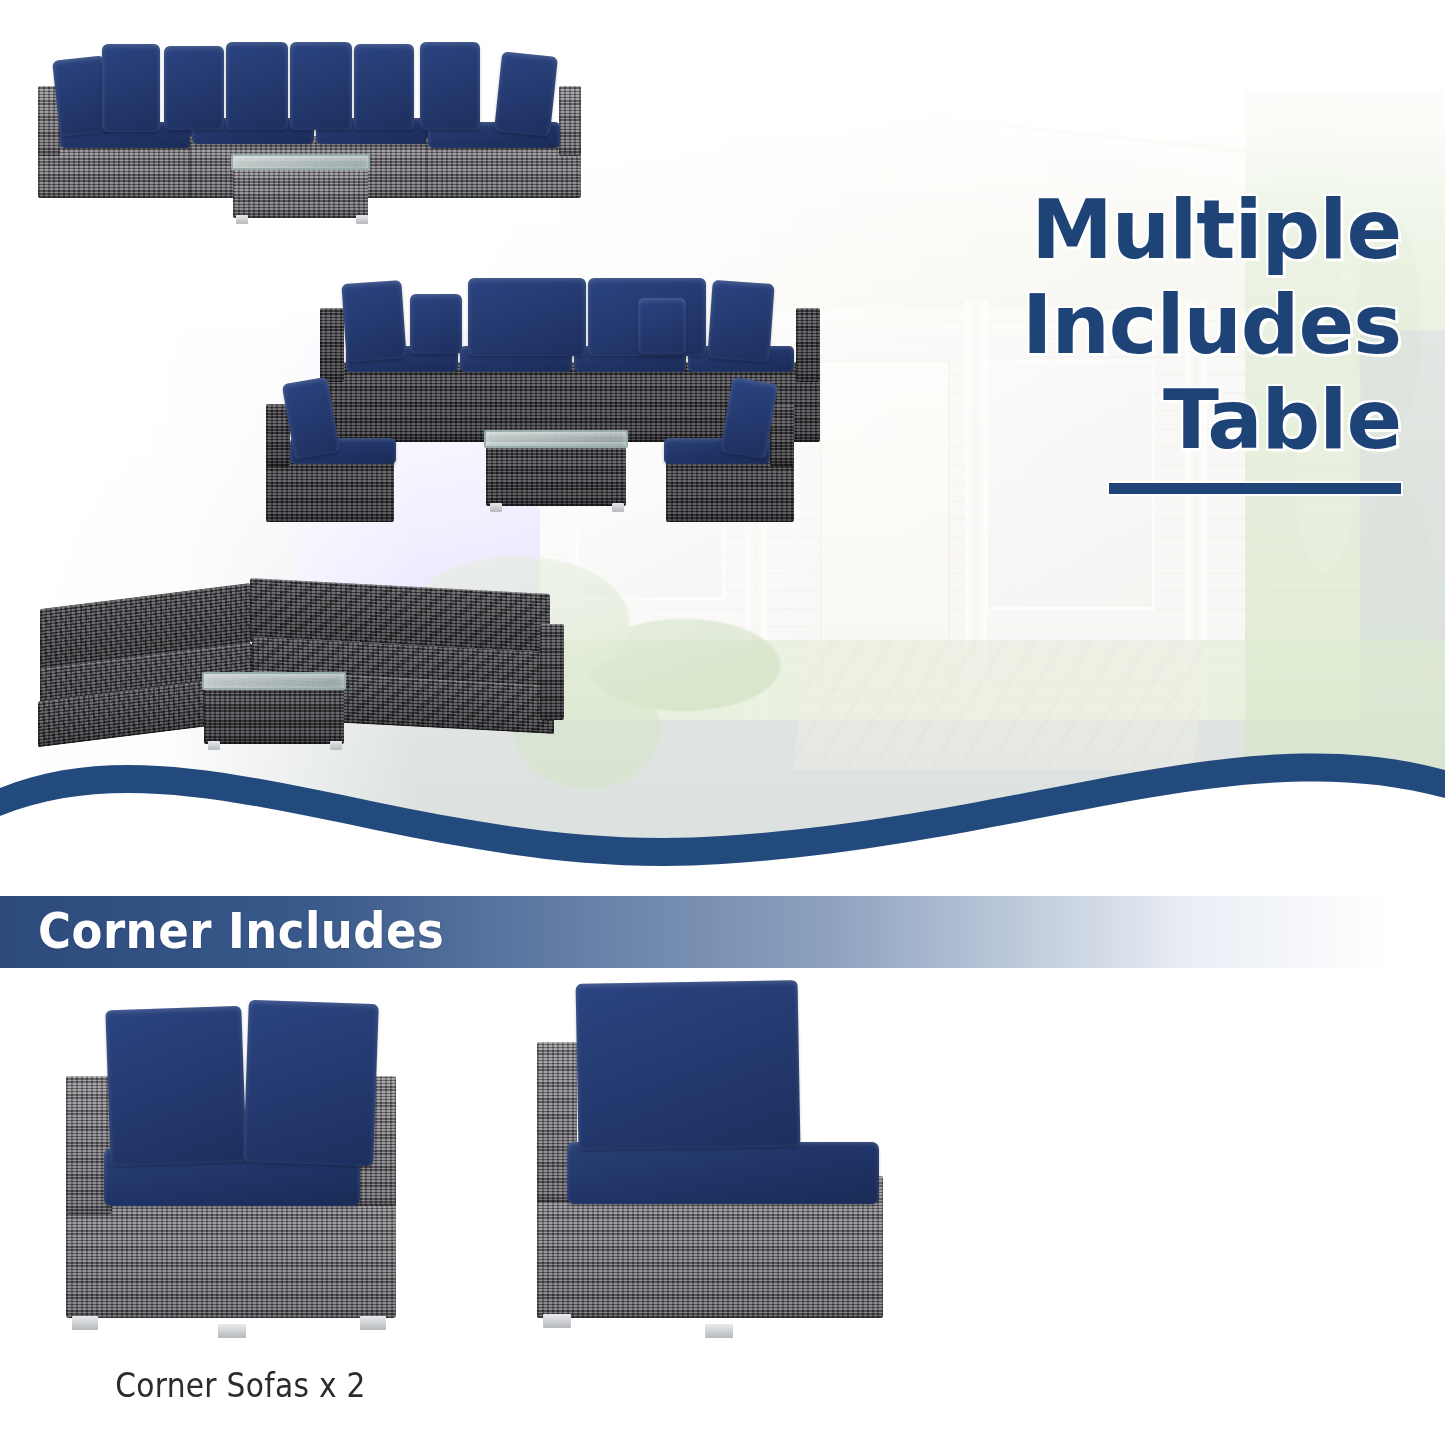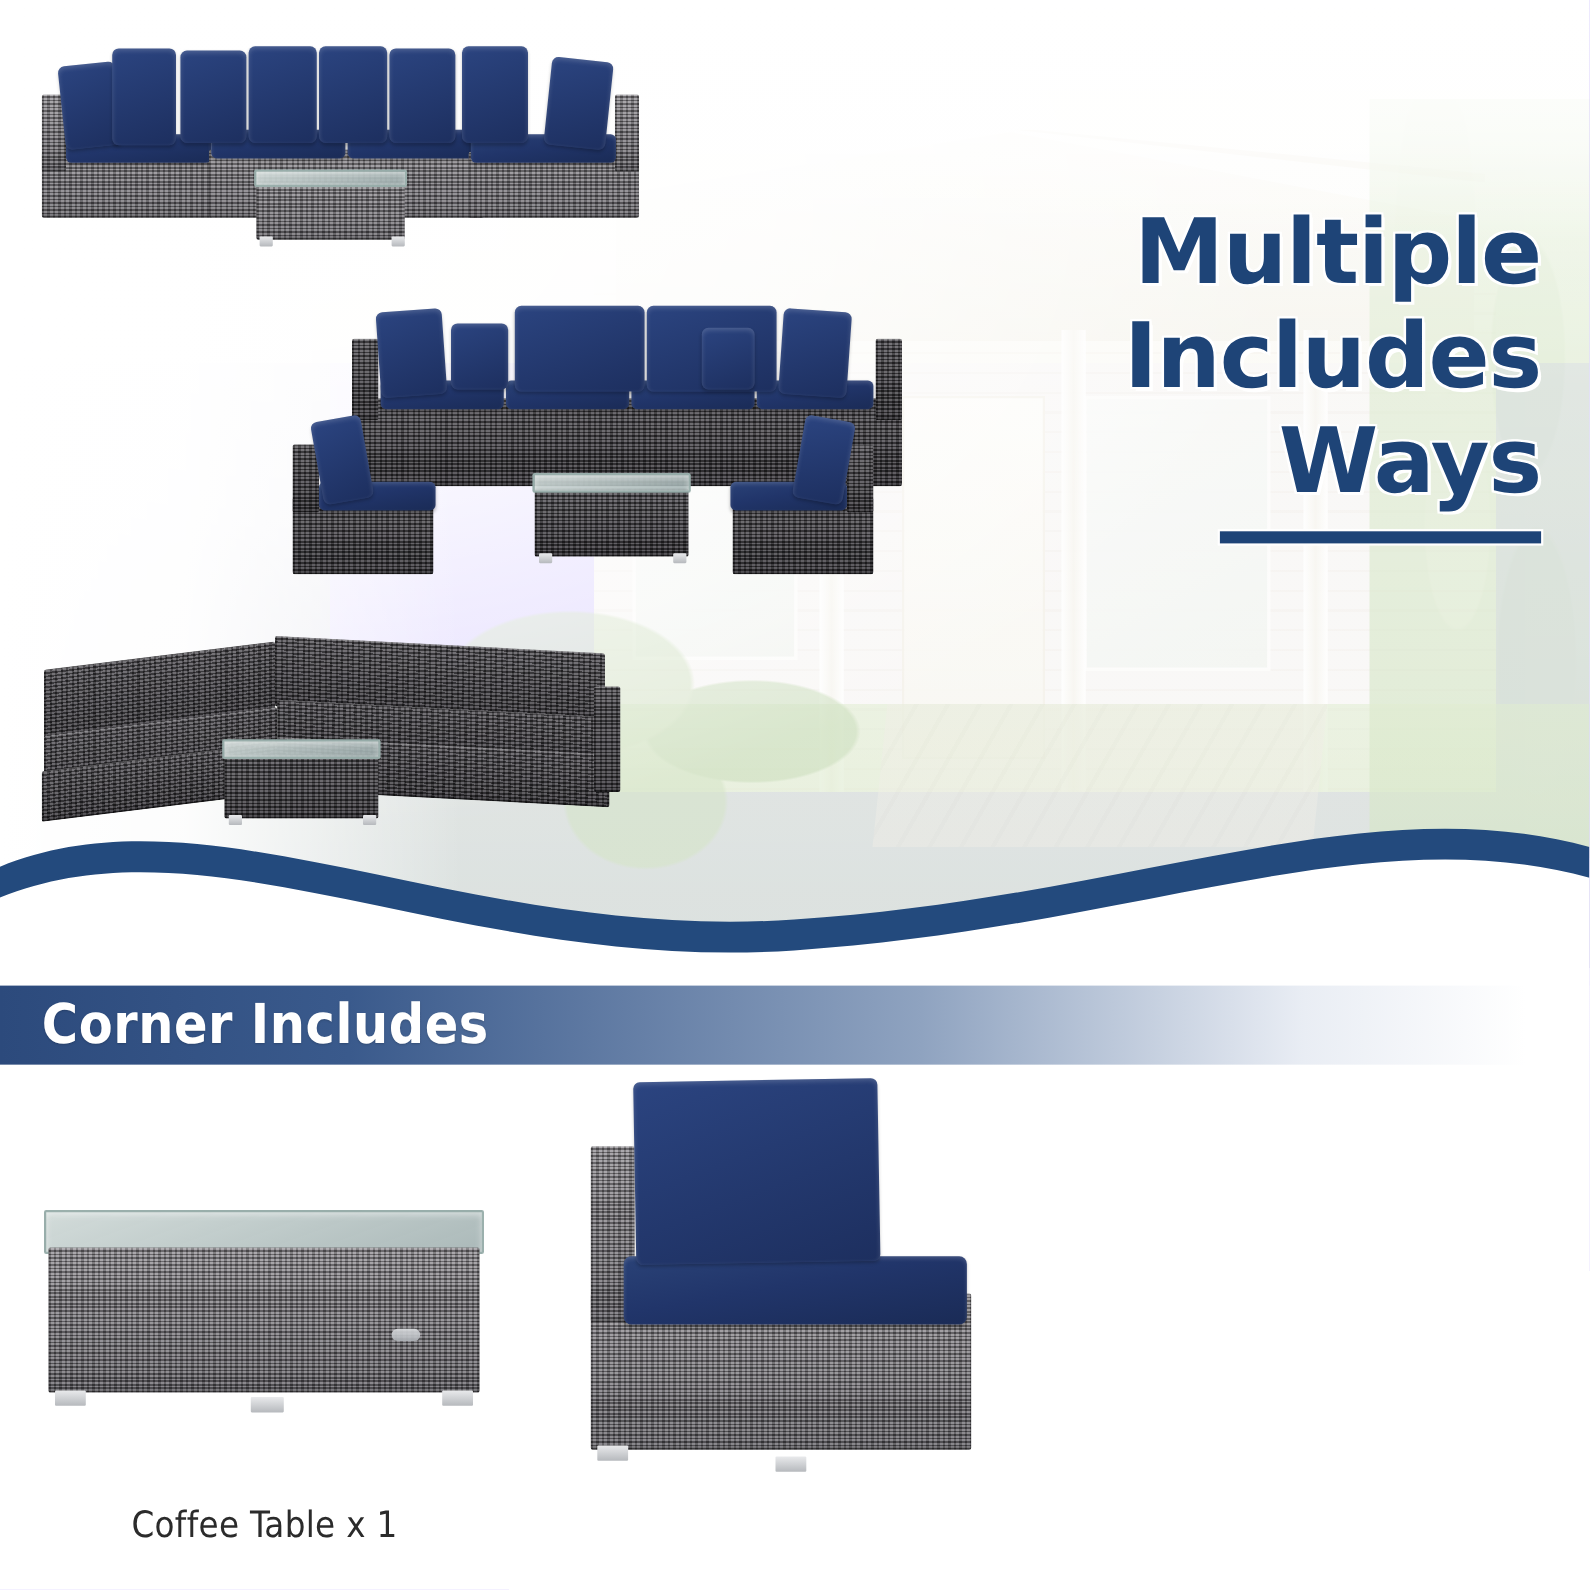--- a/index.html
+++ b/index.html
@@ -226,21 +226,21 @@
     <div class="bush-mid"></div>
     <div class="patio"></div>
     <div class="photo-wash"></div>
     <div class="photo-fade-left"></div>
     <div class="photo-fade-top"></div>
   </div>
 
   <div id="headline">
     <span class="hl-line">Multiple</span>
     <span class="hl-line">Includes</span>
-    <span class="hl-line">Ways</span>
+    <span class="hl-line">Table</span>
     <div class="hl-rule"></div>
   </div>
 
   <div class="set" style="left:28px; top:18px; width:560px; height:200px;">
 
     <div class="wk" style="left:10px; top:120px; width:155px; height:60px;"></div>
     <div class="wk" style="left:10px; top:68px; width:22px; height:70px;"></div>
     <div class="cu" style="left:32px; top:104px; width:132px; height:26px;"></div>
     <div class="pil" style="left:28px; top:40px; width:52px; height:76px; transform:rotate(-6deg);"></div>
     <div class="pil" style="left:74px; top:26px; width:58px; height:88px;"></div>
@@ -318,33 +318,39 @@
   <path d="M0,36 C190,-42 420,104 722,84 C1030,64 1240,-38 1445,18
            L1445,46 C1240,-10 1030,92 722,112 C420,132 190,-14 0,64 Z" fill="#234a7d"></path>
 </svg>
 
 <div id="pkg-banner">
   <span class="pkg-text">Corner Includes</span>
 </div>
 
 <div id="pkg-row">
 
-
   <div class="pkg-cell">
     <div class="pkg-art">
-      <div class="glass" style="left:40px; top:132px; width:400px; height:40px; border-radius:2px;"></div>
-      <div class="wk" style="left:44px; top:166px; width:392px; height:132px;"></div>
-      <div class="foot" style="left:50px; top:296px; width:28px; height:14px;"></div>
-      <div class="foot" style="left:402px; top:296px; width:28px; height:14px;"></div>
-      <div class="foot" style="left:228px; top:302px; width:30px; height:14px;"></div>
-      <div style="position:absolute; left:356px; top:240px; width:26px; height:11px;
-                  background:linear-gradient(#dcdee1,#aeb2b7); border-radius:6px; opacity:.9;"></div>
+
+      <div class="wk" style="left:66px; top:210px; width:330px; height:140px; border-radius:3px;"></div>
+      <div class="wk" style="left:66px; top:108px; width:46px; height:138px;"></div>
+      <div class="wk" style="left:350px; top:108px; width:46px; height:130px;"></div>
+
+      <div class="cu" style="left:104px; top:180px; width:256px; height:58px; border-radius:7px;"></div>
+
+      <div class="pil" style="left:108px; top:40px; width:136px; height:156px; transform:rotate(-2deg);"></div>
+      <div class="pil" style="left:246px; top:34px; width:130px; height:162px; transform:rotate(2deg);"></div>
+
+      <div class="foot" style="left:72px; top:348px; width:26px; height:14px;"></div>
+      <div class="foot" style="left:360px; top:348px; width:26px; height:14px;"></div>
+      <div class="foot" style="left:218px; top:356px; width:28px; height:14px;"></div>
     </div>
-    <div class="pkg-cap">Coffee Table x 1</div>
-  </div>
+    <div class="pkg-cap">Corner Sofas x 2</div>
+  </div>
+
 
   <div class="pkg-cell">
     <div class="pkg-art">
       <div class="wk" style="left:56px; top:208px; width:346px; height:142px;"></div>
       <div class="wk" style="left:56px; top:74px; width:40px; height:160px;"></div>
       <div class="cu" style="left:86px; top:174px; width:312px; height:62px; border-radius:7px;"></div>
       <div class="pil" style="left:96px; top:14px; width:222px; height:166px; transform:rotate(-1deg);"></div>
       <div class="foot" style="left:62px; top:346px; width:28px; height:14px;"></div>
       <div class="foot" style="left:224px; top:356px; width:28px; height:14px;"></div>
     </div>

